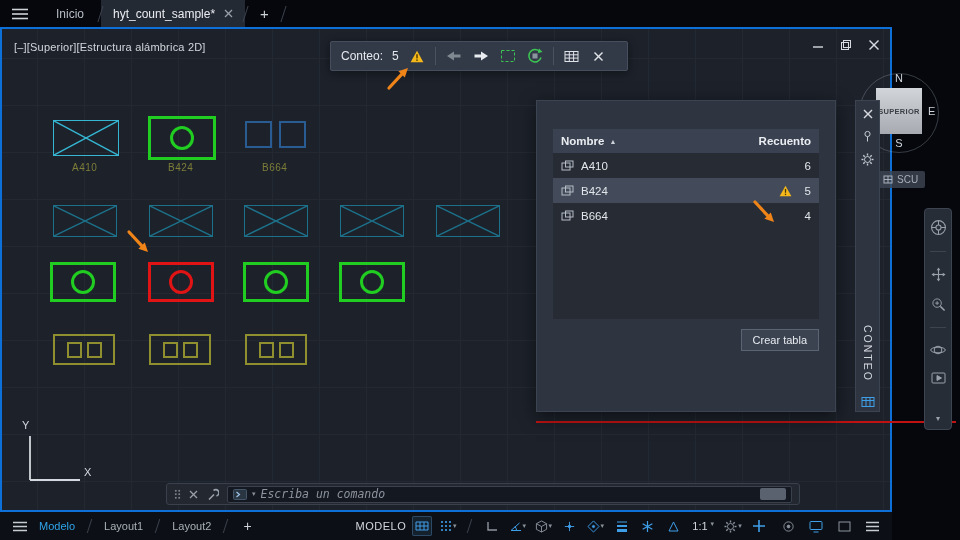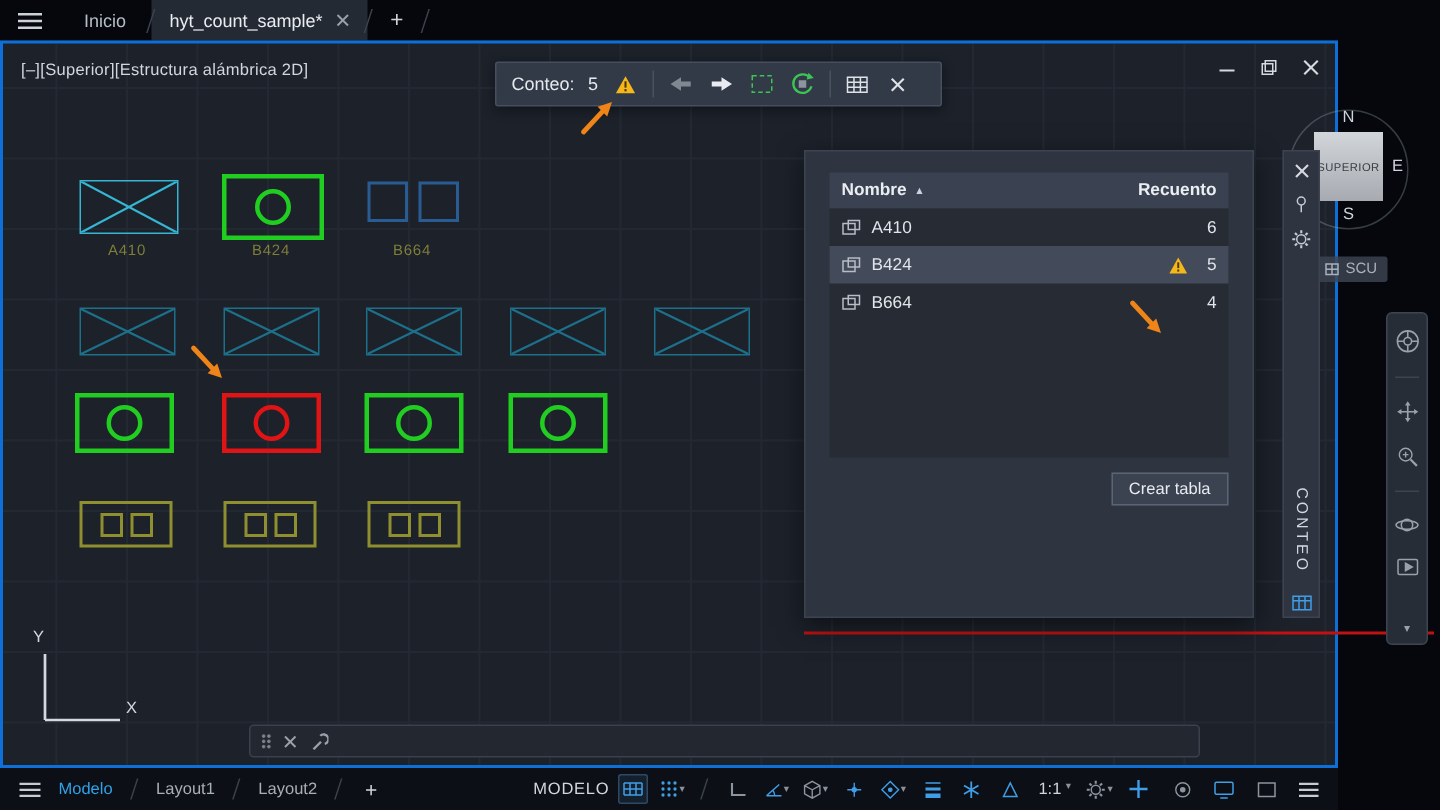--- a/index.html
+++ b/index.html
@@ -50,21 +50,21 @@
   .cttb .lbl{color:#e5e9ee;font-size:12px}
   .tbsep{width:1px;height:18px;background:#4a5260}
   .icobtn{display:flex;align-items:center;justify-content:center;width:18px;height:20px}
 
   
   .palette{position:absolute;left:534px;top:71px;width:300px;height:312px;background:#2e3440;border:1px solid #3d4451;
            box-shadow:0 5px 16px rgba(0,0,0,.5);z-index:6;padding:14px 16px 12px 16px}
   .psearchrow{display:flex;align-items:center;gap:10px;margin-top:6px}
   .psearch{flex:1;height:24px;background:#262b34;border:1px solid #3e4553;color:#dfe3e8;font-size:12px;padding:0 8px;outline:none}
   .psearch::placeholder{color:#7c848e}
-  .ptable{}
+  .ptable{margin-top:14px}
   .phead{height:24px;background:#3a4150;display:flex;align-items:center;padding:0 8px;color:#eaedf1;font-weight:bold;font-size:11.5px}
   .phead .hn{display:flex;align-items:center;gap:5px}
   .phead .hc{margin-left:auto}
   .sorttri{font-size:7px;color:#cdd2da}
   .pbody{height:166px;background:#262b34}
   .prow{height:25px;display:flex;align-items:center;padding:0 8px;gap:7px;color:#e2e6ea;font-size:11.5px}
   .prow.sel{background:#434b5a}
   .prow .cnt{margin-left:auto}
   .prow .warn{margin-left:auto;margin-right:6px}
   .prow .warn + .cnt{margin-left:0}
@@ -75,21 +75,21 @@
   .pstrip{position:absolute;left:853px;top:71px;width:25px;height:312px;background:#2e3440;border:1px solid #3d4451;z-index:6;
           display:flex;flex-direction:column;align-items:center;padding-top:8px;gap:11px}
   .pal-title{position:absolute;top:224px;left:50%;transform:translateX(-50%);writing-mode:vertical-rl;color:#d3d8df;
              font-size:10.5px;letter-spacing:2px}
   .pstrip .blueico{position:absolute;bottom:3px;left:50%;transform:translateX(-50%)}
 
   
   .vcube{position:absolute;left:856px;top:42px;width:86px;height:96px;z-index:2}
   .vring{position:absolute;left:1px;top:2px;width:80px;height:80px;border:1px solid rgba(150,160,172,.35);border-radius:50%}
   .vface{position:absolute;left:18px;top:17px;width:46px;height:46px;background:linear-gradient(#d2d5d9,#a7abb1);
-         color:#3a3e45;font-size:7.5px;font-weight:normal;display:flex;align-items:center;justify-content:center;letter-spacing:.3px}
+         color:#3a3e45;font-size:7.5px;font-weight:bold;display:flex;align-items:center;justify-content:center;letter-spacing:.3px}
   .vn{position:absolute;left:18px;top:1px;width:46px;text-align:center;color:#cfd5dc;font-size:11px}
   .ve{position:absolute;left:70px;top:34px;color:#cfd5dc;font-size:11px}
   .vs{position:absolute;left:18px;top:66px;width:46px;text-align:center;color:#cfd5dc;font-size:11px}
   .scuchip{position:absolute;left:874px;top:142px;height:17px;background:rgba(62,70,84,.8);border-radius:2px;display:flex;
            align-items:center;gap:4px;padding:0 7px;color:#a9b0ba;font-size:10px;z-index:2}
 
   
   .navbar{position:absolute;left:922px;top:179px;width:28px;height:222px;background:#272d37;border:1px solid #3e4552;border-radius:4px;
           display:flex;flex-direction:column;align-items:center;padding:10px 0 6px 0;gap:15px;z-index:4;color:#9aa1ab}
   .nbsep{width:16px;height:1px;background:#3d4450}
@@ -485,20 +485,29 @@
       <svg width="9" height="9">
           <g stroke="#9aa1ab" stroke-width="1.3">
             <line x1="1" y1="1" x2="8" y2="8"></line>
             <line x1="8" y1="1" x2="1" y2="8"></line>
           </g>
         </svg>
       <svg width="13" height="13" viewBox="0 0 13 13" fill="none" stroke="#9aa1ab" stroke-width="1.6">
           <path d="M3 11.5 L8 6.5"></path>
           <path d="M7.5 2.5 a3.2 3.2 0 1 1 3 5.4"></path>
         </svg>
+      <div class="cmdinput">
+        <svg width="14" height="11">
+            <rect x="0.5" y="0.5" width="13" height="10" rx="1" fill="#2a3542" stroke="#46566a"></rect>
+            <path d="M3.5 3 L6.5 5.5 L3.5 8" stroke="#9fc4e8" fill="none" stroke-width="1.2"></path>
+          </svg>
+        <span class="cdn">▾</span>
+        <input type="text" placeholder="Escriba un comando" style="">
+        <span class="cmdscroll"></span>
+      </div>
     </div>
 
   </div>
 
   <div class="statusbar">
     <span class="si">
       <svg width="16" height="11">
           <g stroke="#c6ccd2" stroke-width="1.5">
             <line x1="1" y1="1.5" x2="15" y2="1.5"></line>
             <line x1="1" y1="5.5" x2="15" y2="5.5"></line>

